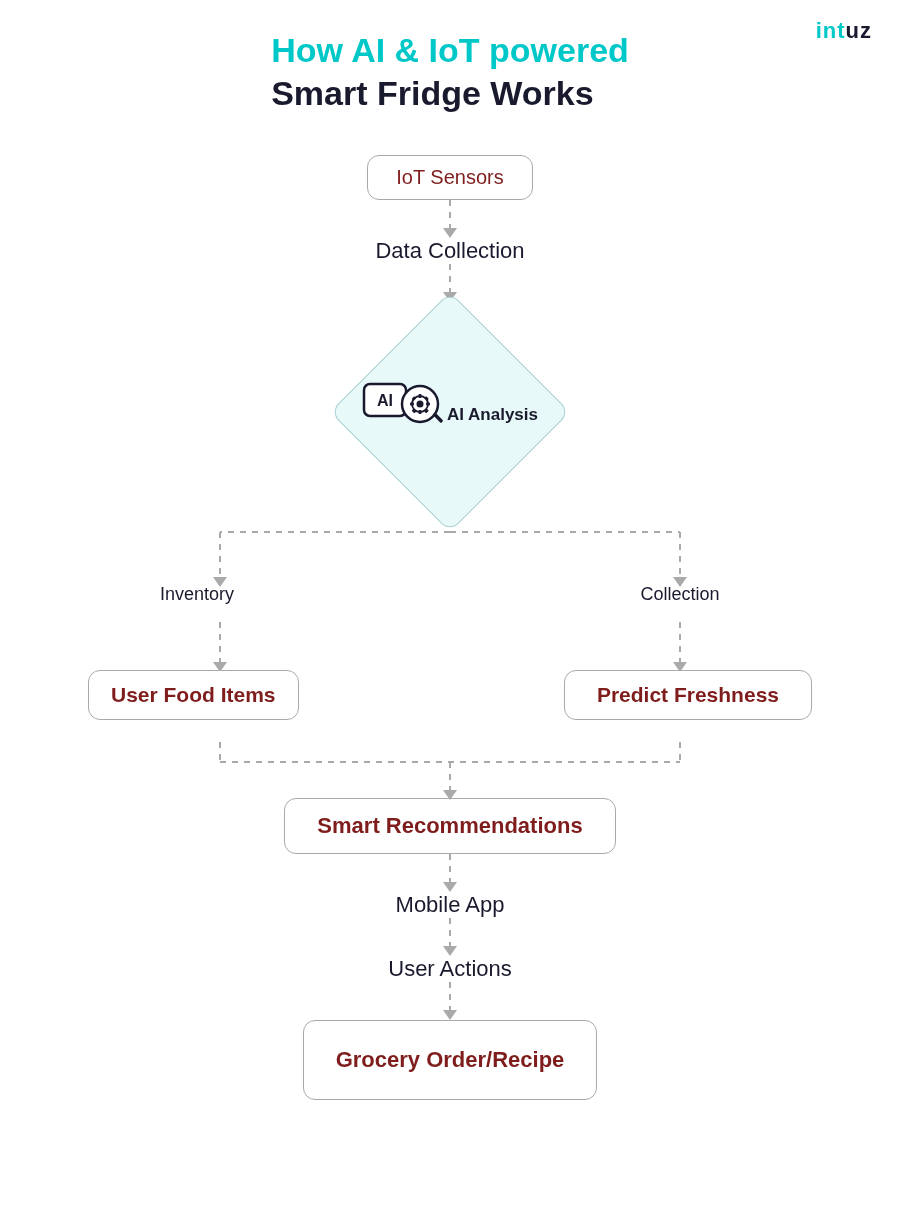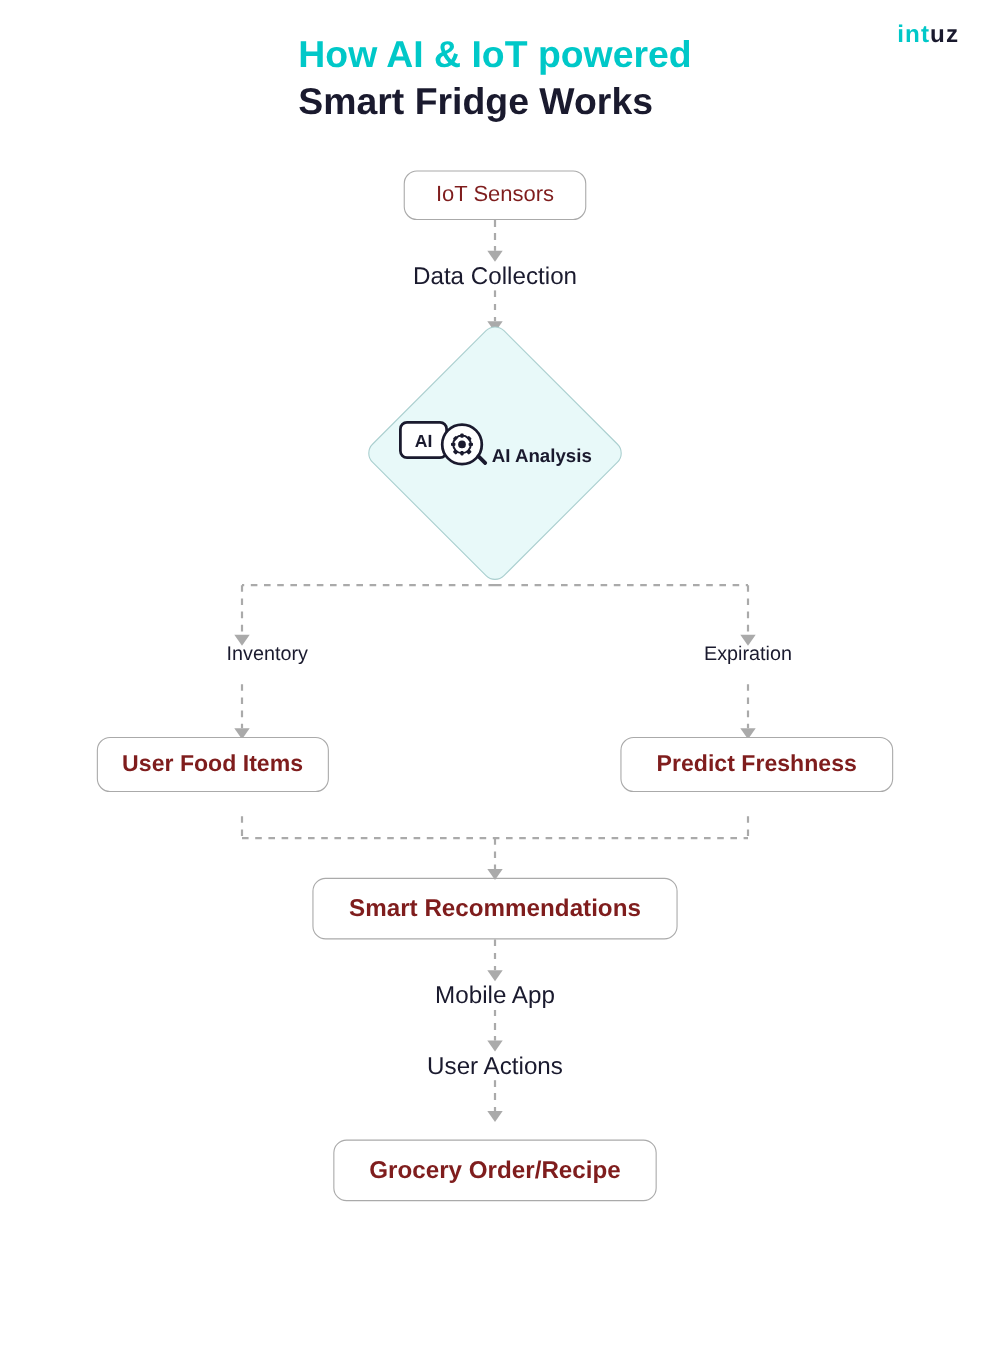--- a/index.html
+++ b/index.html
@@ -222,26 +222,26 @@
         <line x1="620" y1="100" x2="620" y2="140" stroke="#aaa" stroke-width="2" stroke-dasharray="6,6"></line>
         <polygon points="613,140 627,140 620,150" fill="#aaa"></polygon>
 
         <line x1="160" y1="220" x2="160" y2="240" stroke="#aaa" stroke-width="2" stroke-dasharray="6,6"></line>
         <line x1="620" y1="220" x2="620" y2="240" stroke="#aaa" stroke-width="2" stroke-dasharray="6,6"></line>
         <line x1="160" y1="240" x2="620" y2="240" stroke="#aaa" stroke-width="2" stroke-dasharray="6,6"></line>
         <line x1="390" y1="240" x2="390" y2="268" stroke="#aaa" stroke-width="2" stroke-dasharray="6,6"></line>
         <polygon points="383,268 397,268 390,278" fill="#aaa"></polygon>
       </svg>
 
-      <div style="position:absolute;top:62px;left:100px;text-align:right;width:120px;">
+      <div style="position:absolute;top:62px;left:100px;text-align:left;width:120px;">
         <span style="font-size:18px;color:#1a1a2e;">Inventory</span>
       </div>
 
       <div style="position:absolute;top:62px;right:100px;text-align:center;width:120px;">
-        <span style="font-size:18px;color:#1a1a2e;">Expiration</span>
+        <span style="font-size:18px;color:#1a1a2e;">Collection</span>
       </div>
 
       <div style="position:absolute;top:148px;left:28px;">
         <div class="node-box bold" style="padding:12px 22px;font-size:21px;">
           <span>User Food Items</span>
         </div>
       </div>
 
       <div style="position:absolute;top:148px;right:28px;">
         <div class="node-box bold" style="padding:12px 32px;font-size:21px;">
@@ -272,18 +272,18 @@
       <div class="arrow-down"></div>
     </div>
 
     <div class="label-node user-actions-label">User Actions</div>
 
     <div style="display:flex;flex-direction:column;align-items:center;">
       <div class="connector-v" style="height:28px;"></div>
       <div class="arrow-down"></div>
     </div>
 
-    <div class="node-box bold" style="font-size:22px;padding:14px 32px;margin-bottom:40px;margin-top:16px;">
+    <div class="node-box bold" style="font-size:22px;padding:26px 32px;margin-bottom:40px;">
       <span>Grocery Order/Recipe</span>
     </div>
 
   </div>
 </div>
 
 </body></html>

